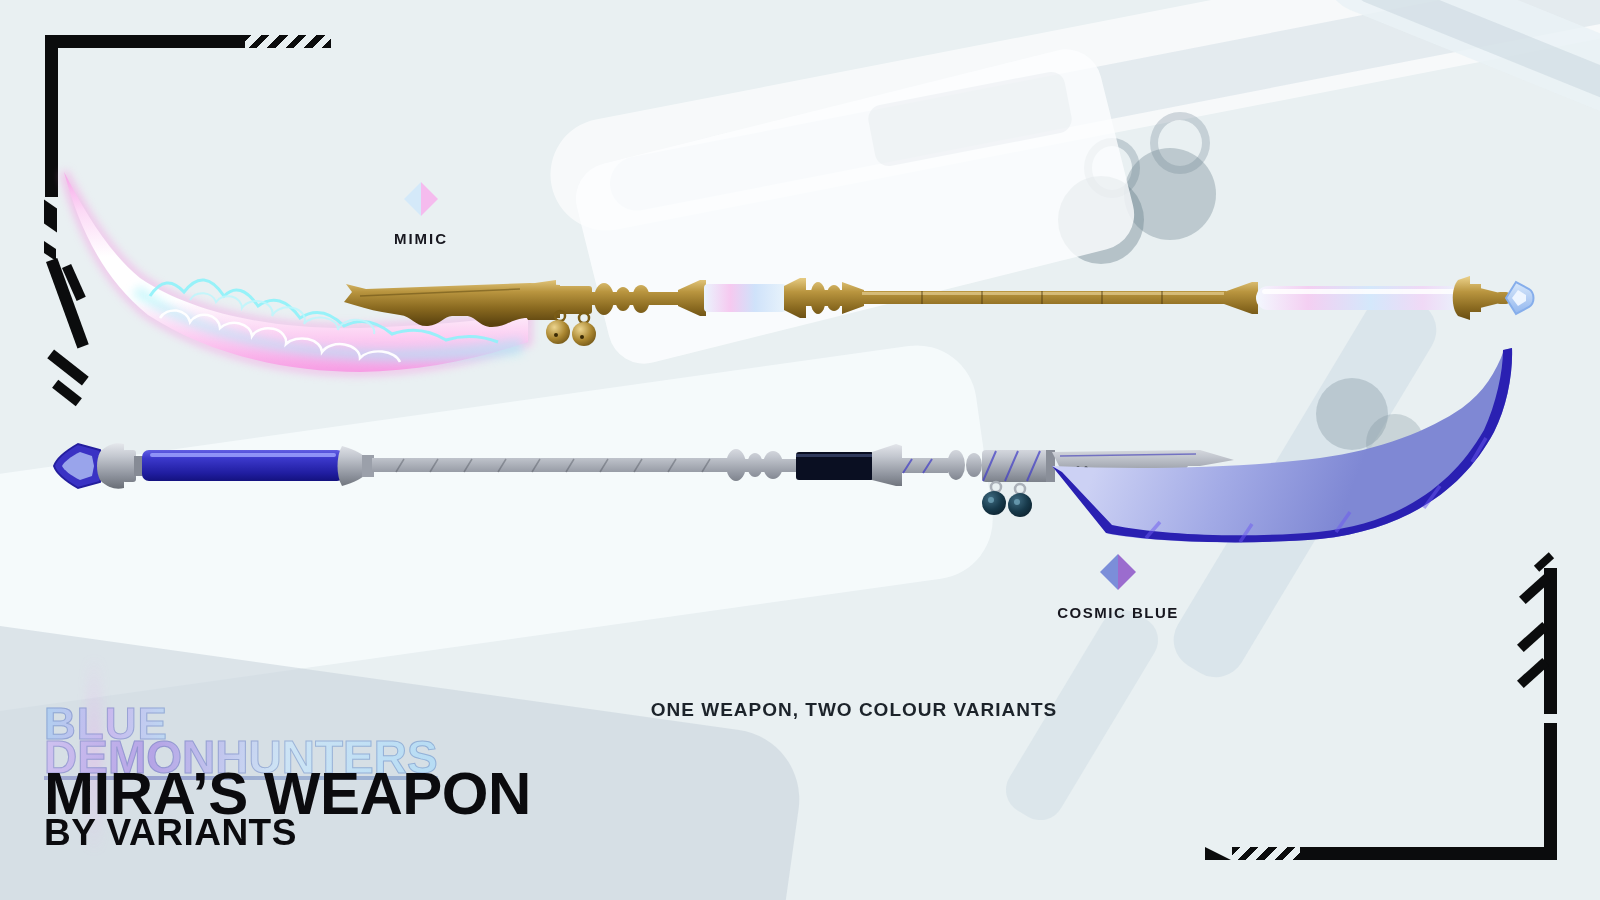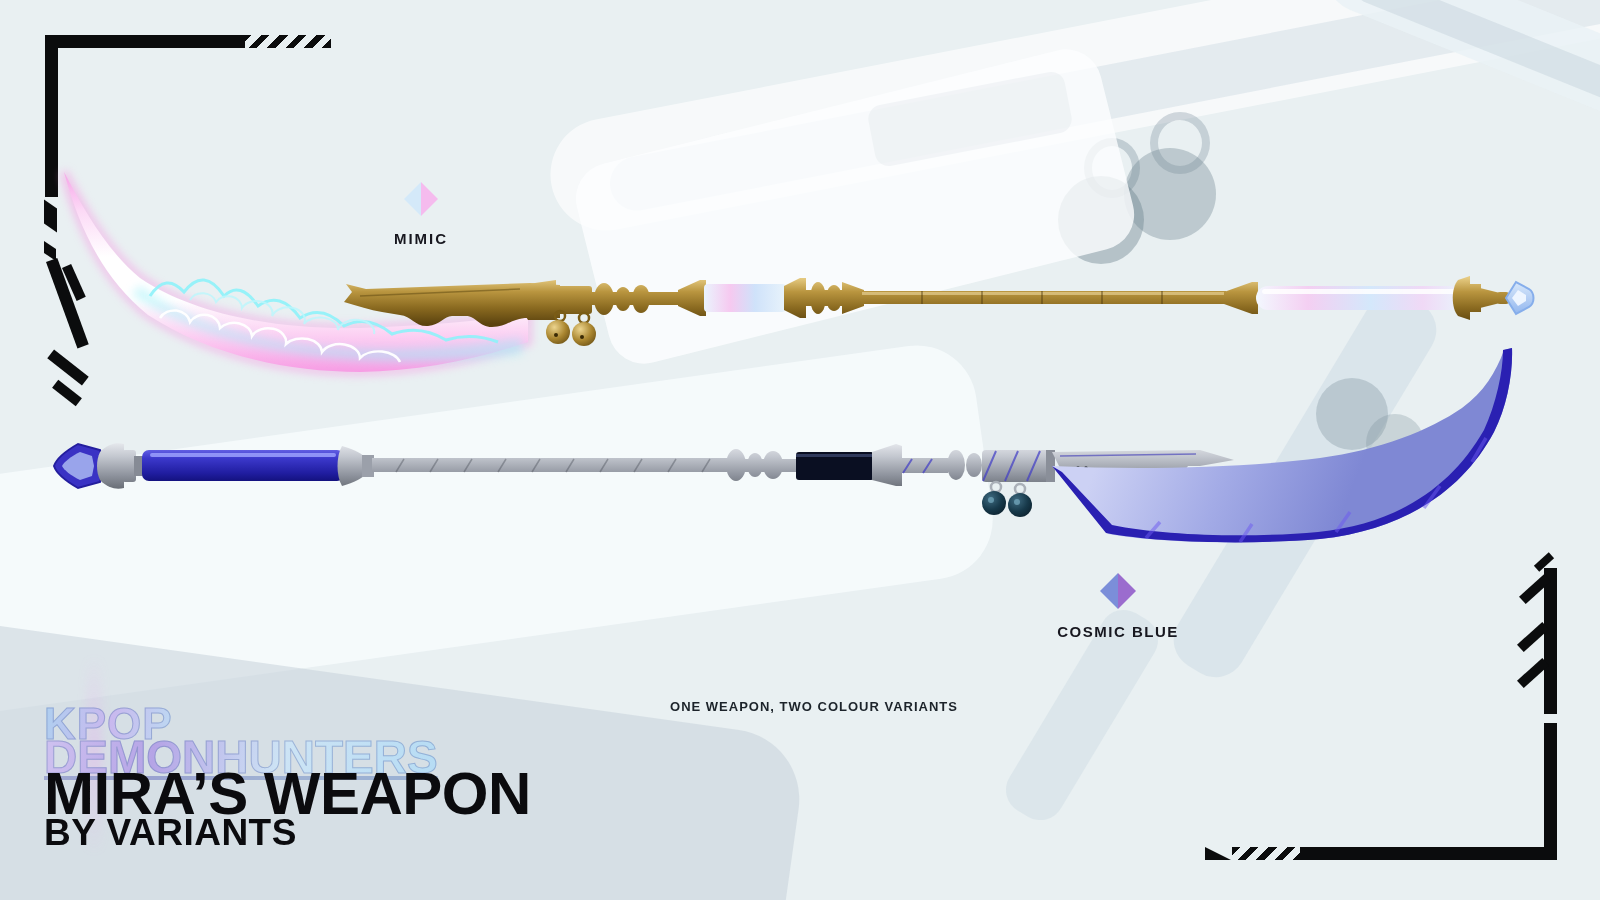--- a/index.html
+++ b/index.html
@@ -71,22 +71,22 @@
   .diamond .half{position:absolute;inset:0;}
   .d-left{clip-path:polygon(50% 0,50% 100%,0 50%);}
   .d-right{clip-path:polygon(50% 0,100% 50%,50% 100%);}
   .mimic .d-left{background:var(--mimic-diamond-left,#d4e9f9);}
   .mimic .d-right{background:var(--mimic-diamond-right,#f5bbee);}
   .cosmic .d-left{background:var(--cosmic-diamond-left,#7b8ed9);}
   .cosmic .d-right{background:var(--cosmic-diamond-right,#9b6cce);}
   .variant-name{font-size:15px;font-weight:bold;letter-spacing:2px;color:var(--label-ink,#17171f);}
 
   
-  .caption{left:564px;top:699px;width:500px;text-align:center;
-    font-size:13px;font-weight:bold;letter-spacing:1px;color:var(--ink,#1c232a);}
+  .caption{left:604px;top:699px;width:500px;text-align:center;
+    font-size:19px;font-weight:bold;letter-spacing:1px;color:var(--ink,#1c232a);}
 
   
   .t-line{position:absolute;left:44px;line-height:1;white-space:nowrap;font-weight:bold;}
   .t-kpop{top:702px;font-size:44px;letter-spacing:1px;
     background:linear-gradient(100deg,var(--kpop-grad-1,#aed0f0) 0%,var(--kpop-grad-2,#c9b8ee) 50%,var(--kpop-grad-3,#bcdaf2) 100%);
     -webkit-background-clip:text;background-clip:text;color:transparent;
     -webkit-text-stroke:1px var(--title-stroke,rgba(110,132,186,.5));}
   .t-demon{top:734px;font-size:46px;letter-spacing:0px;
     background:linear-gradient(100deg,var(--demon-grad-1,#cfc2f0) 0%,var(--demon-grad-2,#b5a4e6) 28%,var(--demon-grad-3,#cde4f5) 60%,var(--demon-grad-4,#b6dcf4) 100%);
     -webkit-background-clip:text;background-clip:text;color:transparent;text-decoration:underline;
@@ -328,30 +328,30 @@
   </svg>
 
   <div class="variant-label mimic" style="left:341px;top:182px;">
     <div class="diamond">
       <div class="half d-left"></div>
       <div class="half d-right"></div>
     </div>
     <div class="variant-name">MIMIC</div>
   </div>
 
-  <div class="variant-label cosmic" style="left:1038px;top:573px;">
+  <div class="variant-label cosmic" style="left:1038px;top:554px;">
     <div class="diamond" style="width:36px;height:36px;">
       <div class="half d-left"></div>
       <div class="half d-right"></div>
     </div>
     <div class="variant-name" style="letter-spacing:1.5px;">COSMIC BLUE</div>
   </div>
 
   <div class="abs caption">ONE WEAPON, TWO COLOUR VARIANTS</div>
 
   <div>
-    <div class="t-line t-kpop">KPOP</div>
+    <div class="t-line t-kpop">BLUE</div>
     <div class="t-line t-demon">DEMONHUNTERS</div>
     <div class="t-line t-main">MIRA’S WEAPON</div>
     <div class="t-line t-by">BY VARIANTS</div>
   </div>
 
 </div>
 
 </body></html>

